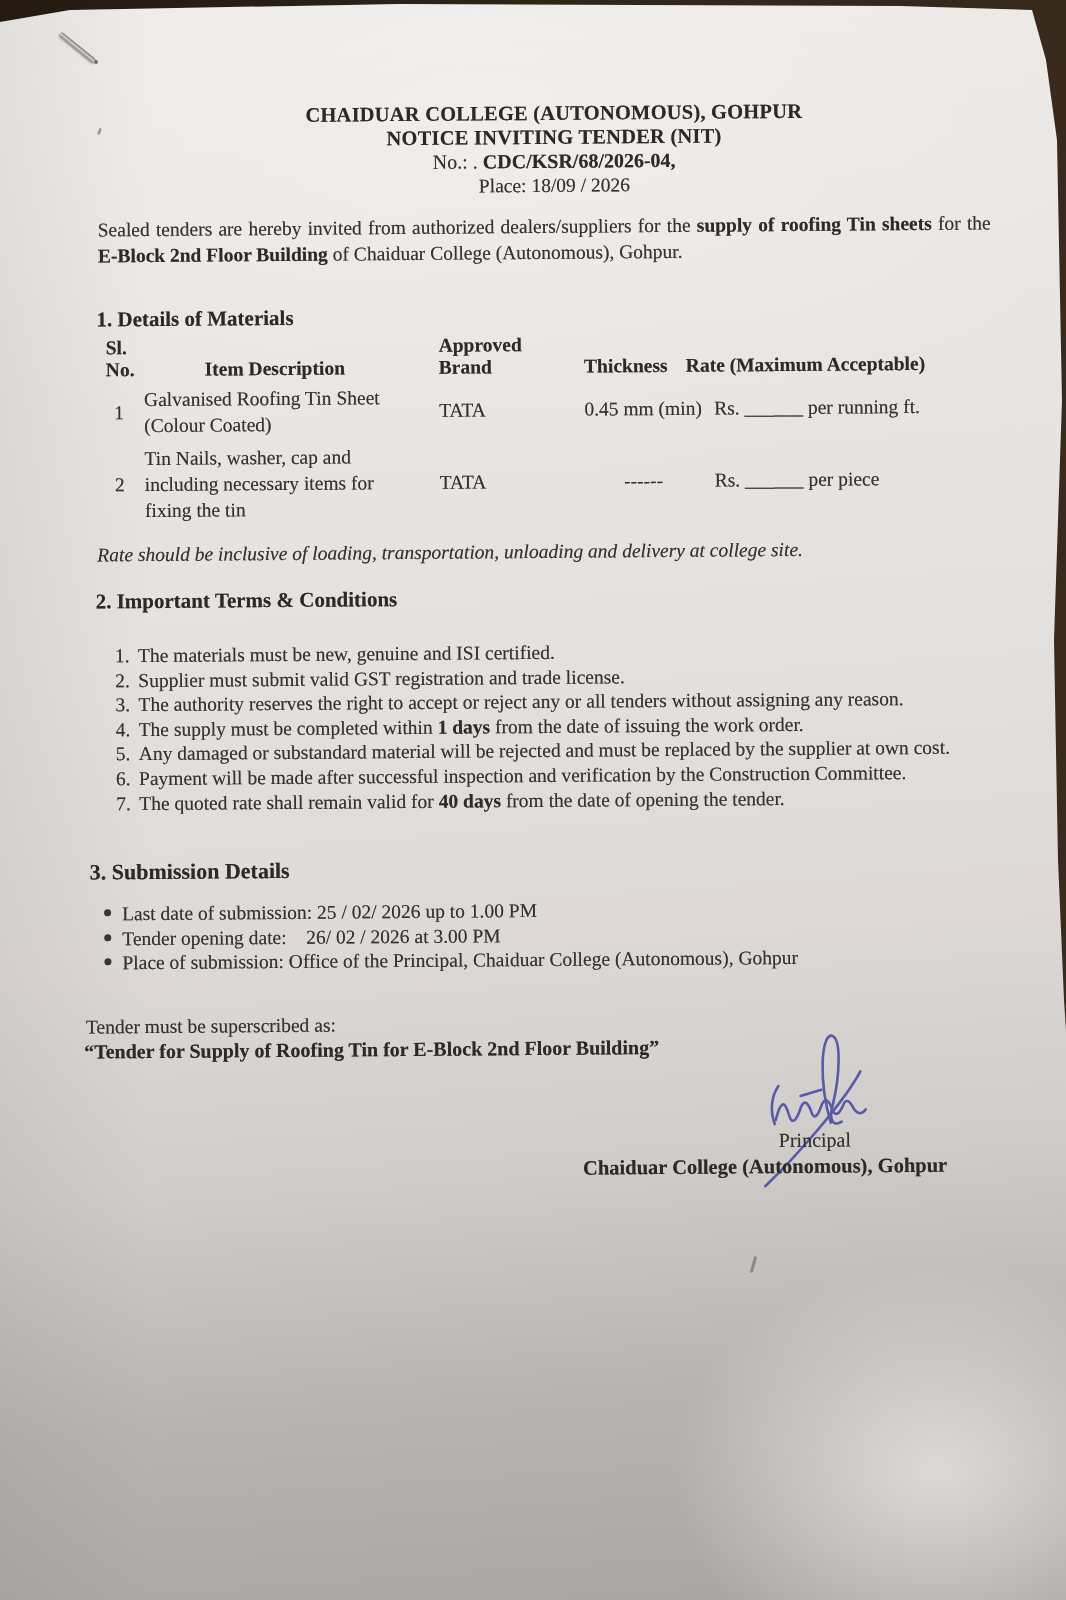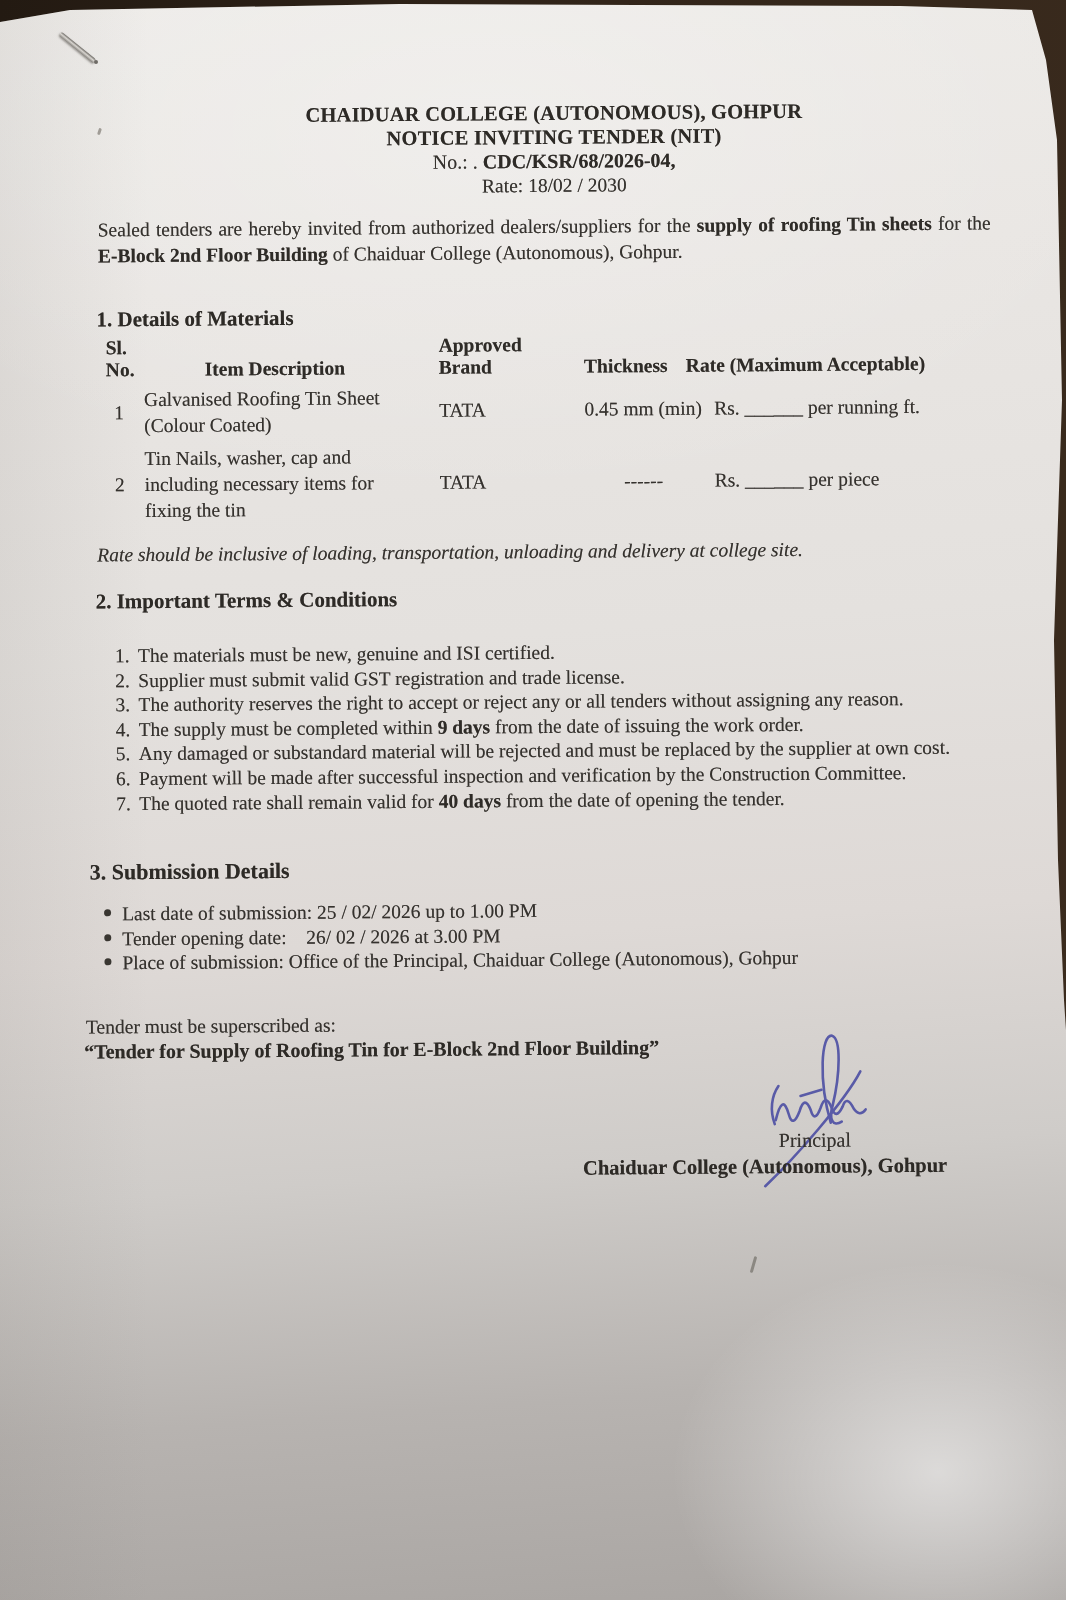--- a/index.html
+++ b/index.html
@@ -98,22 +98,22 @@
 <div class="content">
 
   <div class="abs hdr">
     <div class="l1">CHAIDUAR COLLEGE (AUTONOMOUS), GOHPUR</div>
     <div class="l2">NOTICE INVITING TENDER (NIT)</div>
     <div class="l3">
       <span>No.: .</span>
       <b>CDC/KSR/68/2026-04,</b>
     </div>
     <div class="l4">
-      <span>Rate:</span>
-      <span>18/02 / 2030</span>
+      <span>Place:</span>
+      <span>18/09 / 2026</span>
     </div>
   </div>
 
   <div class="abs intro">
     <span>Sealed tenders are hereby invited from authorized dealers/suppliers for the </span><b>supply of roofing Tin sheets</b><span> for the </span><b>E-Block 2nd Floor Building</b><span> of Chaiduar College (Autonomous), Gohpur.</span>
   </div>
 
   <div class="abs h-sec sec1">1. Details of Materials</div>
 
   <div class="abs tblhead">
@@ -154,21 +154,21 @@
     <div class="term">
       <span class="tnum">2.</span>
       <span><span>Supplier must submit valid GST registration and trade license.</span><b></b><span></span></span>
     </div>
     <div class="term">
       <span class="tnum">3.</span>
       <span><span>The authority reserves the right to accept or reject any or all tenders without assigning any reason.</span><b></b><span></span></span>
     </div>
     <div class="term">
       <span class="tnum">4.</span>
-      <span><span>The supply must be completed within </span><b>9 days</b><span> from the date of issuing the work order.</span></span>
+      <span><span>The supply must be completed within </span><b>1 days</b><span> from the date of issuing the work order.</span></span>
     </div>
     <div class="term">
       <span class="tnum">5.</span>
       <span><span>Any damaged or substandard material will be rejected and must be replaced by the supplier at own cost.</span><b></b><span></span></span>
     </div>
     <div class="term">
       <span class="tnum">6.</span>
       <span><span>Payment will be made after successful inspection and verification by the Construction Committee.</span><b></b><span></span></span>
     </div>
     <div class="term">

